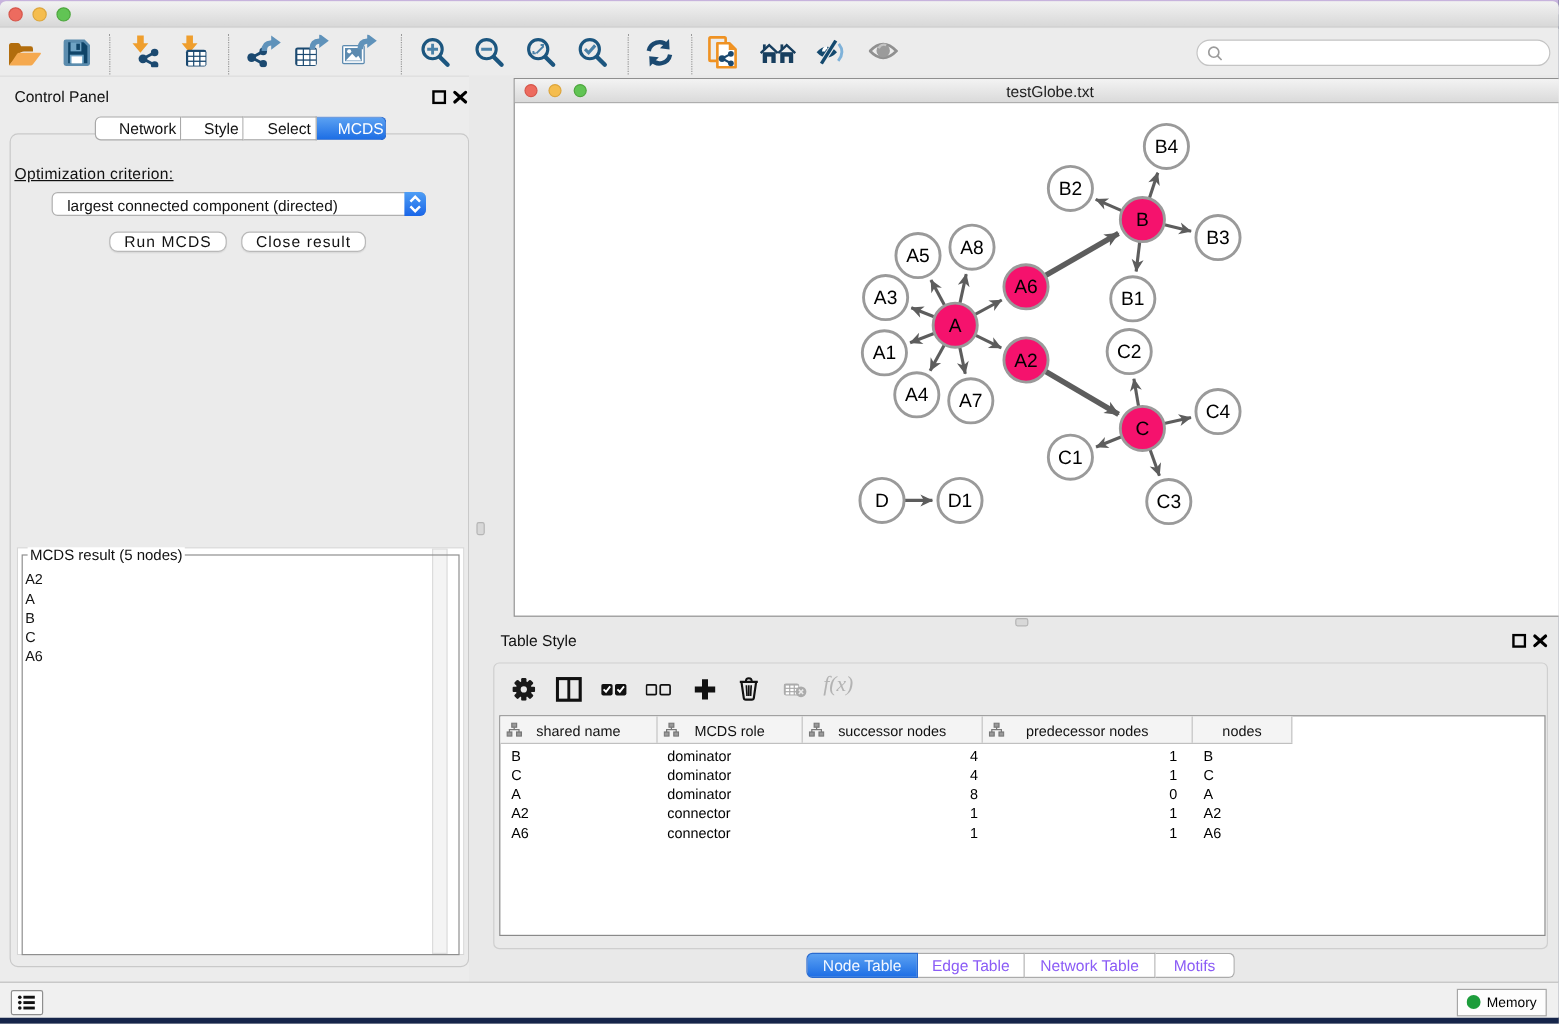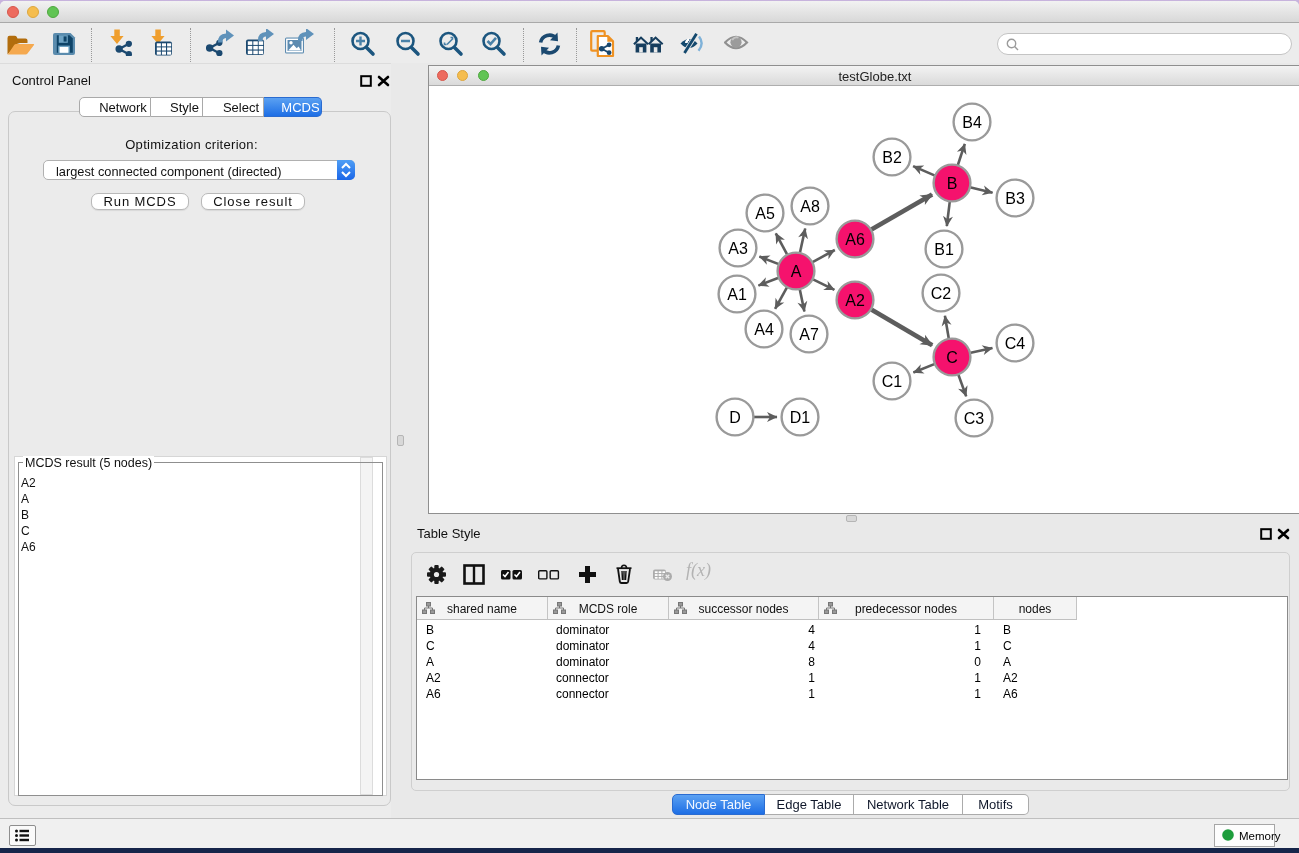--- a/index.html
+++ b/index.html
@@ -17,21 +17,21 @@
 
 #cp { left:0; top:62px; width:391px; height:755px; background:#ececec; border-top:1px solid #dcdcdc; }
 #cp-title { left:12px; top:9px; font-size:13px; color:#111; }
 #cp-panel { left:8px; top:47px; width:383px; height:695px; border:1px solid #c9c9c9; border-radius:7px; background:#ebebeb; }
 .tabs { height:20px; display:flex; font-size:13px; }
 .tab { background:#fff; border:1px solid #a9a9a9; border-left:none; color:#111; display:flex; align-items:center; justify-content:center;padding-left:16px; }
 .tab.first { border-left:1px solid #a9a9a9; border-radius:5px 0 0 5px; }
 .tab.last { border-radius:0 5px 5px 0; }
 .tab.sel { background:linear-gradient(#5ba1f2,#1d6ee5); color:#fff; border-color:#2a6bd0; }
 #cp-tabs { left:79px; top:33px; width:243px; }
-#opt-label { left:0; top:73px; width:383px; text-align:center; font-size:13px; letter-spacing:0.3px; color:#111; }
+#opt-label { left:12px; top:73px; width:383px; font-size:13px; letter-spacing:0.3px; color:#111;text-decoration:underline; }
 #dd { left:43px; top:96px; width:312px; height:20px; background:#fff; border:1px solid #b0b0b0; border-radius:5px; }
 #dd-text { left:12px; top:2.5px; font-size:12.8px; color:#111; }
 #dd-step { right:-1px; top:-1px; width:18px; height:20px; background:linear-gradient(#4f9ef5,#1a66e8); border-radius:0 5px 5px 0; }
 .btn { height:17px; letter-spacing:0.9px; background:#fff; border:1px solid #b9b9b9; border-radius:7px; font-size:13px; color:#111; display:flex; align-items:center; justify-content:center; box-shadow:0 1px 1px rgba(0,0,0,0.08); }
 #fs-white { left:14px; top:392px; width:373px; height:340px; background:#fff; border:1px solid #d6d6d6; }
 #fs-border { left:18px; top:398px; width:365px; height:334px; border:1px solid #8f8f8f; }
 #fs-legend { left:23px; top:392px; font-size:12.5px; color:#111; background:#fff; padding:0 2px; }
 #fs-scroll { left:360px; top:393px; width:13px; height:338px; background:#f4f4f4; border:1px solid #dcdcdc; }
 .li { left:21px; font-size:12px; color:#111; }
 
@@ -44,27 +44,27 @@
 
 #tp-title { left:26px; top:463px; font-size:13px; color:#111; }
 #tp-box { left:20px; top:489px; width:879px; height:239px; border:1px solid #cfcfcf; border-radius:5px; background:#eaeaea; }
 #tbl { left:25px; top:533px; width:872px; height:184px; background:#fff; border:1px solid #8a8a8a; }
 #thead { left:0; top:0; width:660px; height:23px; background:#f4f4f4; border-bottom:1px solid #c0c0c0; display:flex;text-decoration:underline; }
 .th { border-right:1px solid #c4c4c4; position:relative; font-size:12px; color:#111; }
 .th span { position:absolute; width:100%; text-align:center; top:5px; }
 .th svg { position:absolute; left:5px; top:5px; }
 .tr { position:absolute; font-size:12px; color:#000; height:16px; }
 .bt { position:absolute; display:flex; font-size:13px; height:21px; }
-.btab { background:#fff; border:1px solid #ababab; border-left:none; color:#0f172a; display:flex; align-items:center; justify-content:center; }
+.btab { background:#fff; border:1px solid #ababab; border-left:none; color:#8b5cf6; display:flex; align-items:center; justify-content:center; }
 .btab.first { border-left:1px solid #ababab; border-radius:5px 0 0 5px; }
 .btab.last { border-radius:0 5px 5px 0; }
 .btab.sel { background:linear-gradient(#5ba1f2,#1d6ee5); color:#f4f8ff; border-color:#2a6bd0; }
 
 #status { left:0; top:817px; width:1299px; height:31px; background:#f0f0f0; border-top:1px solid #bfbfbf; }
-#memory { left:1214px; top:5px; width:61px; height:23px; background:#fdfdfd; border:1px solid #a6a6a6; font-size:11.5px; color:#000; }
+#memory { left:1214px; top:5px; width:75px; height:23px; background:#fdfdfd; border:1px solid #a6a6a6; font-size:11.5px; color:#000; }
 #listbtn { left:9px; top:6px; width:27px; height:21px; background:#fafafa; border:1px solid #8e8e8e; border-radius:2px; }
 </style>
 </head>
 <body>
 <div class="abs" id="purple"></div>
 <div class="abs" id="win">
   <div class="abs" id="titlebar">
     <div class="abs tl" style="left:7px;background:#ed6b5f;border:0.5px solid #d6574c;"></div>
     <div class="abs tl" style="left:27px;background:#f5bd4e;border:0.5px solid #dda63d;"></div>
     <div class="abs tl" style="left:47px;background:#61c454;border:0.5px solid #4fa73f;"></div>

